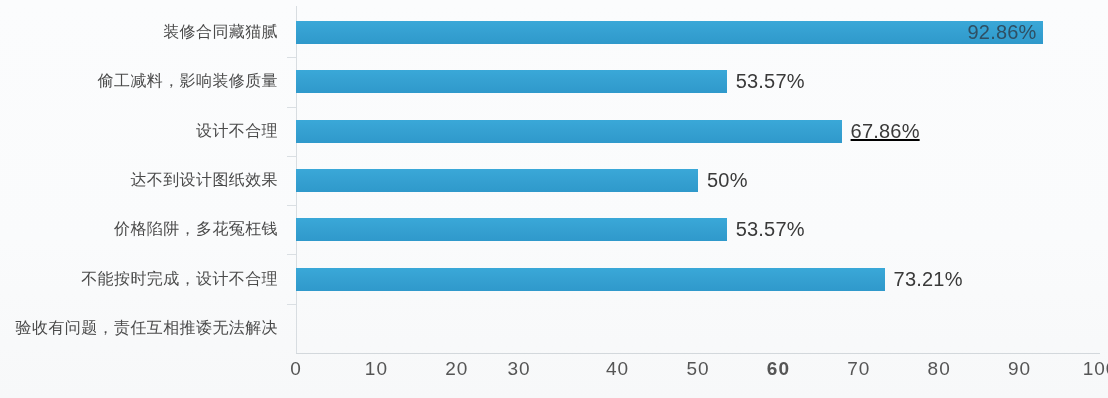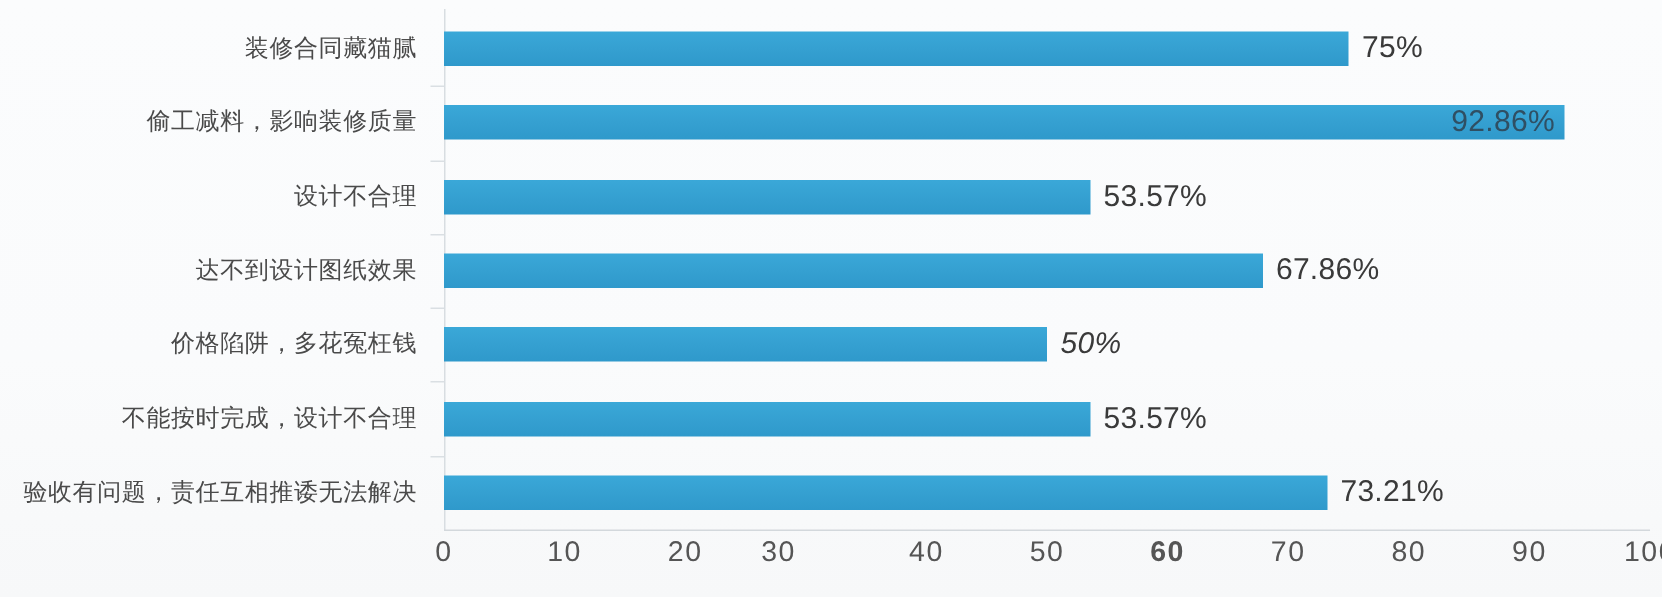--- a/index.html
+++ b/index.html
@@ -138,36 +138,32 @@
       <div class="cat-label" style="height: 49.2857px;">设计不合理</div>
       <div class="cat-label" style="height: 49.2857px;">达不到设计图纸效果</div>
       <div class="cat-label" style="height: 49.2857px;">价格陷阱，多花冤枉钱</div>
       <div class="cat-label" style="height: 49.2857px;">不能按时完成，设计不合理</div>
       <div class="cat-label" style="height: 49.2857px;">验收有问题，责任互相推诿无法解决</div>
     </div>
 
   <div class="plot-area">
     <div class="rows" id="rows">
         <div class="row" style="height: 49.2857px;">
-          <div class="bar" title="装修合同藏猫腻 75%" style="width: 603px;"></div>
-          <div class="bar-value">75%</div>
-        </div>
-        <div class="row" style="height: 49.2857px;">
           <div class="bar" title="偷工减料，影响装修质量 92.86%" style="width: 746.594px;"></div>
           <div class="bar-value inside" style="left: 740.594px;">92.86%</div>
         </div>
         <div class="row" style="height: 49.2857px;">
           <div class="bar" title="设计不合理 53.57%" style="width: 430.703px;"></div>
           <div class="bar-value">53.57%</div>
         </div>
-        <div class="row" style="height: 49.2857px;">
+        <div class="row" style="height: 49.2857px; text-decoration: underline;">
           <div class="bar" title="价格陷阱，多花冤枉钱 67.86%" style="width: 545.594px;"></div>
           <div class="bar-value">67.86%</div>
         </div>
-        <div class="row" style="height: 49.2857px; font-style: italic;">
+        <div class="row" style="height: 49.2857px;">
           <div class="bar" title="达不到设计图纸效果 50%" style="width: 402px;"></div>
           <div class="bar-value">50%</div>
         </div>
         <div class="row" style="height: 49.2857px;">
           <div class="bar" title="不能按时完成，推延工期 53.57%" style="width: 430.703px;"></div>
           <div class="bar-value">53.57%</div>
         </div>
         <div class="row" style="height: 49.2857px;">
           <div class="bar" title="验收有问题，责任互相推诿无法解决 73.21%" style="width: 588.608px;"></div>
           <div class="bar-value">73.21%</div>

